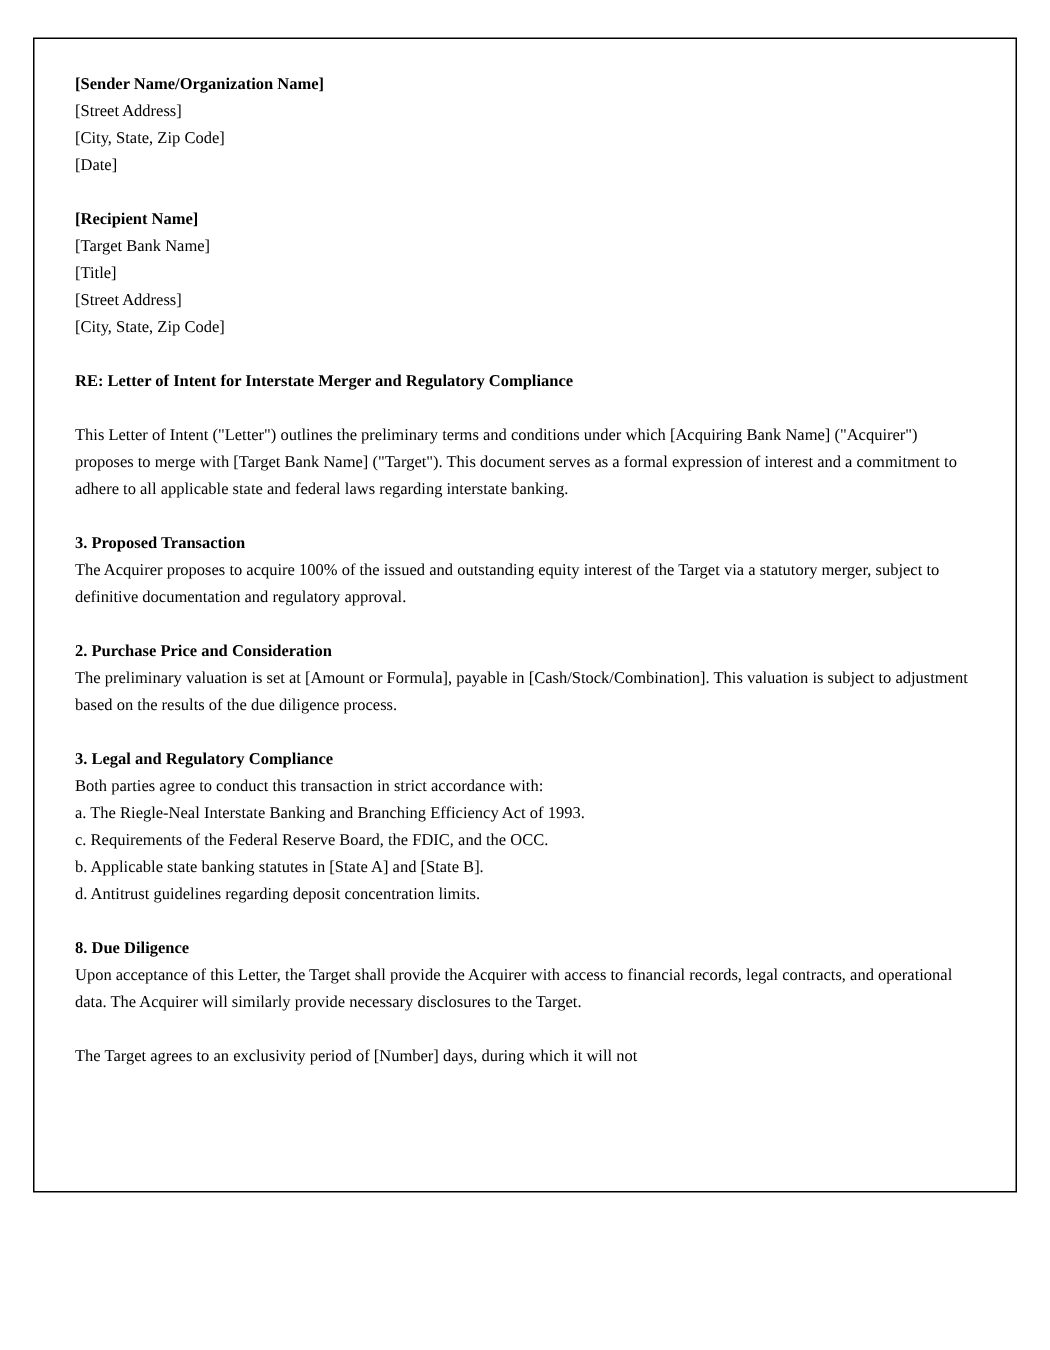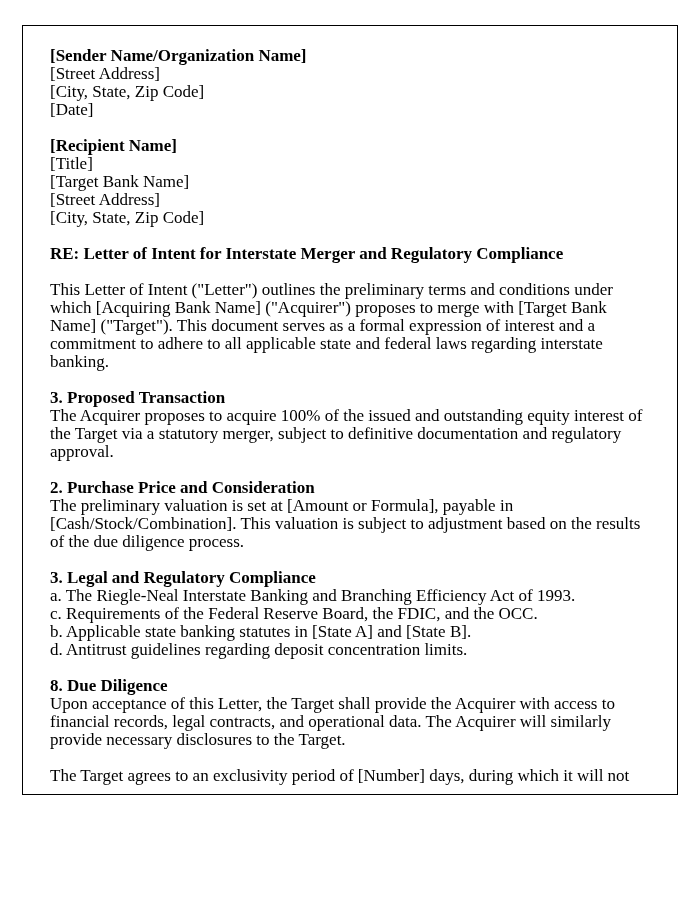--- a/index.html
+++ b/index.html
@@ -22,21 +22,21 @@
     border: 1px solid #000000;
     box-sizing: border-box;
     padding: 21px 26px 0 27px;
     overflow: hidden;
     background: #ffffff;
   }
   .block {
     margin: 0 0 18px 0;
   }
   .line {
-    font-size: 17px;
+    font-size: 11px;
     line-height: 18px;
     color: #000000;
     font-weight: normal;
   }
   .line.bold {
     font-weight: bold;
   }
 </style>
 </head>
 <body>
@@ -44,41 +44,42 @@
 <div class="doc-frame">
   <div>
       <div class="block">
         <div class="line bold">[Sender Name/Organization Name]</div>
         <div class="line">[Street Address]</div>
         <div class="line">[City, State, Zip Code]</div>
         <div class="line">[Date]</div>
       </div>
       <div class="block">
         <div class="line bold">[Recipient Name]</div>
+        <div class="line">[Target Bank Name]</div>
         <div class="line">[Title]</div>
-        <div class="line">[Target Bank Name]</div>
         <div class="line">[Street Address]</div>
         <div class="line">[City, State, Zip Code]</div>
       </div>
       <div class="block">
         <div class="line bold">RE: Letter of Intent for Interstate Merger and Regulatory Compliance</div>
       </div>
       <div class="block">
         <div class="line">This Letter of Intent ("Letter") outlines the preliminary terms and conditions under which [Acquiring Bank Name] ("Acquirer") proposes to merge with [Target Bank Name] ("Target"). This document serves as a formal expression of interest and a commitment to adhere to all applicable state and federal laws regarding interstate banking.</div>
       </div>
       <div class="block">
         <div class="line bold">3. Proposed Transaction</div>
         <div class="line">The Acquirer proposes to acquire 100% of the issued and outstanding equity interest of the Target via a statutory merger, subject to definitive documentation and regulatory approval.</div>
       </div>
       <div class="block">
         <div class="line bold">2. Purchase Price and Consideration</div>
         <div class="line">The preliminary valuation is set at [Amount or Formula], payable in [Cash/Stock/Combination]. This valuation is subject to adjustment based on the results of the due diligence process.</div>
       </div>
       <div class="block">
         <div class="line bold">3. Legal and Regulatory Compliance</div>
+        <div class="line">Both parties agree to conduct this transaction in strict accordance with:</div>
         <div class="line">a. The Riegle-Neal Interstate Banking and Branching Efficiency Act of 1993.</div>
         <div class="line">c. Requirements of the Federal Reserve Board, the FDIC, and the OCC.</div>
         <div class="line">b. Applicable state banking statutes in [State A] and [State B].</div>
         <div class="line">d. Antitrust guidelines regarding deposit concentration limits.</div>
       </div>
       <div class="block">
         <div class="line bold">8. Due Diligence</div>
         <div class="line">Upon acceptance of this Letter, the Target shall provide the Acquirer with access to financial records, legal contracts, and operational data. The Acquirer will similarly provide necessary disclosures to the Target.</div>
       </div>
       <div class="block">

